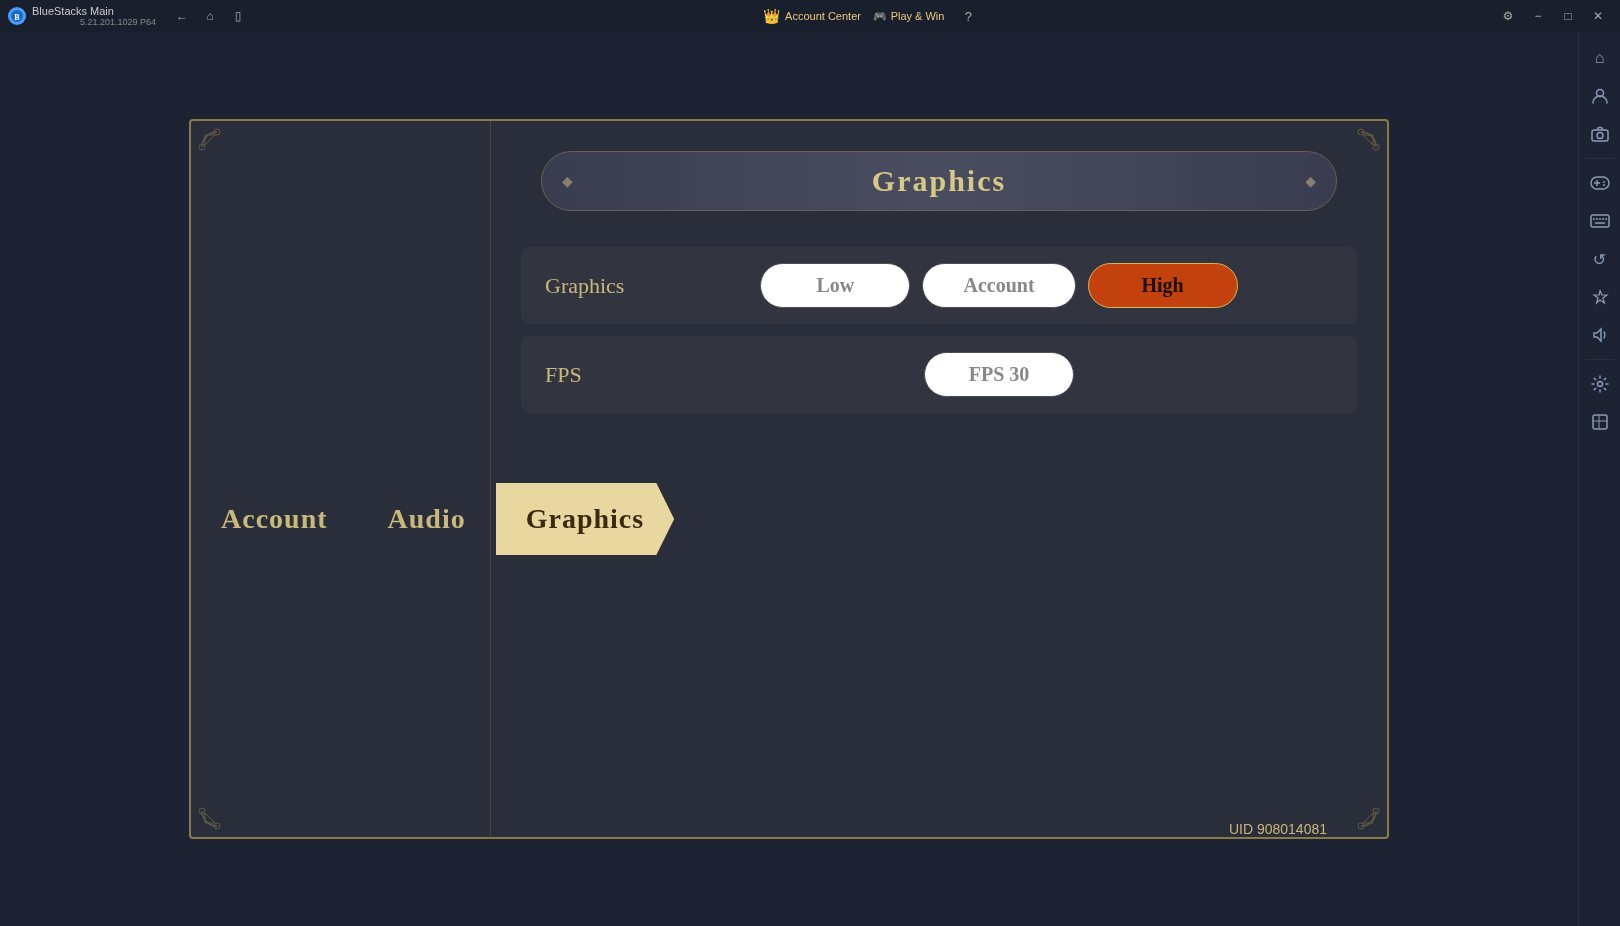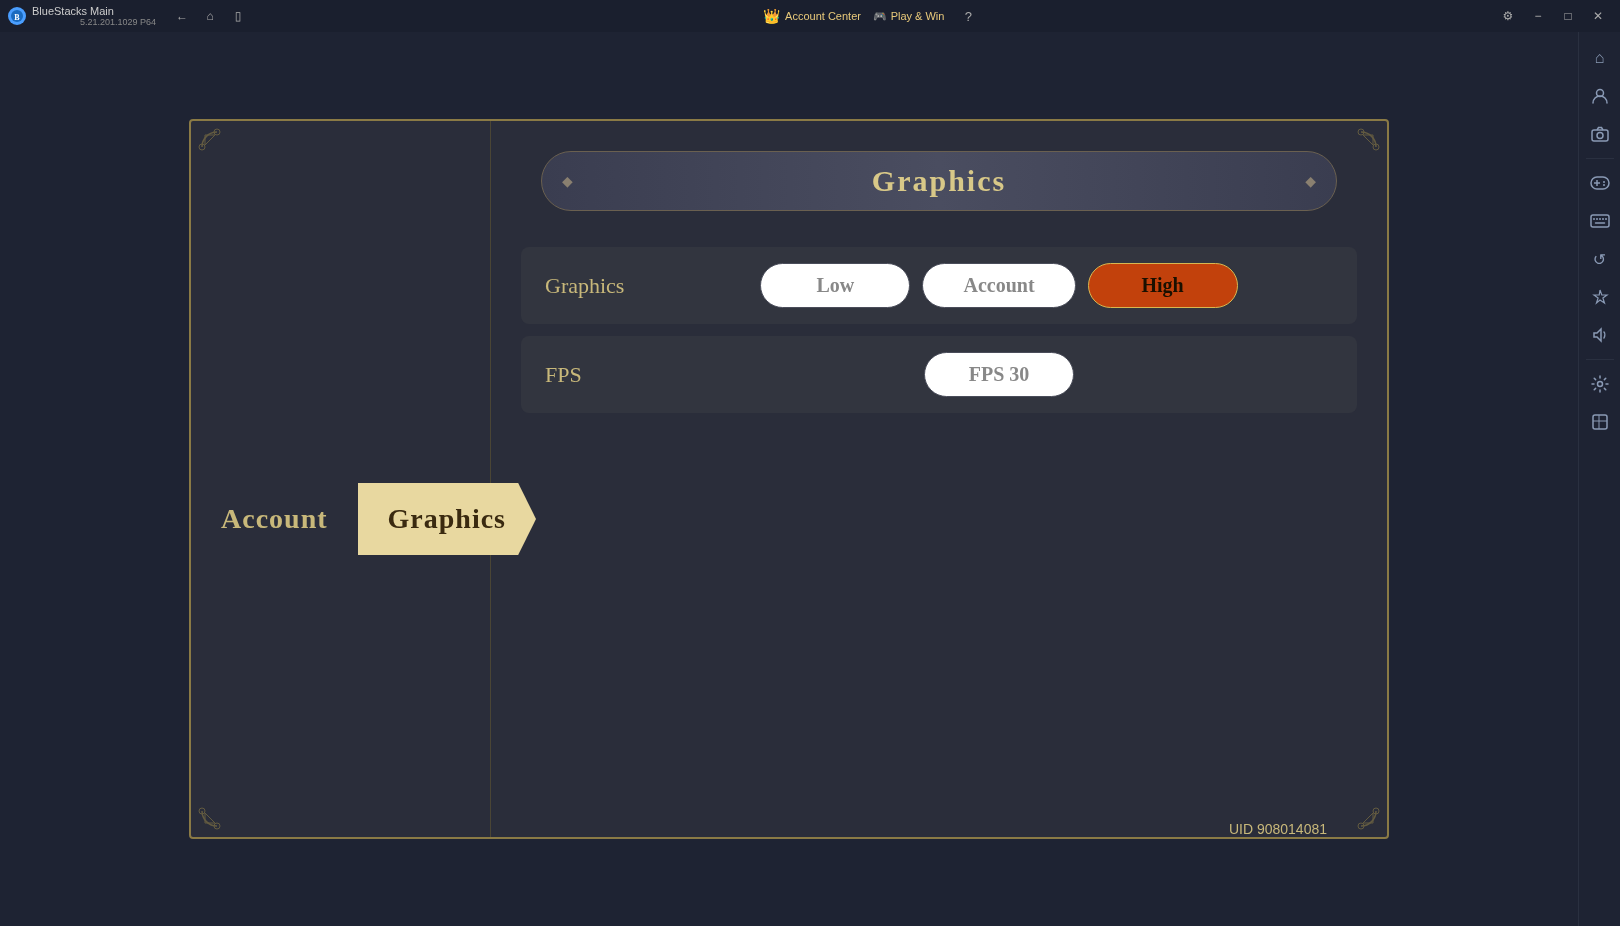--- a/index.html
+++ b/index.html
@@ -476,20 +476,23 @@
         <circle cx="20" cy="5" r="3" fill="none" stroke="#8a7a45" stroke-width="1"></circle>
         <circle cx="5" cy="20" r="3" fill="none" stroke="#8a7a45" stroke-width="1"></circle>
         <path d="M8 8 L18 8 L8 18 Z" fill="none" stroke="#8a7a45" stroke-width="1"></path>
       </svg>
     </div>
 
     <div class="game-sidebar">
       <div class="menu-item">
         <span class="menu-item-label">Account</span>
       </div>
+      <div class="menu-item">
+        <span class="menu-item-label">Audio</span>
+      </div>
       <div class="menu-item active">
         <span class="menu-item-label">Graphics</span>
       </div>
     </div>
 
     <div class="game-content">
 
       <div class="title-banner">
         <span class="title-text">Graphics</span>
       </div>

